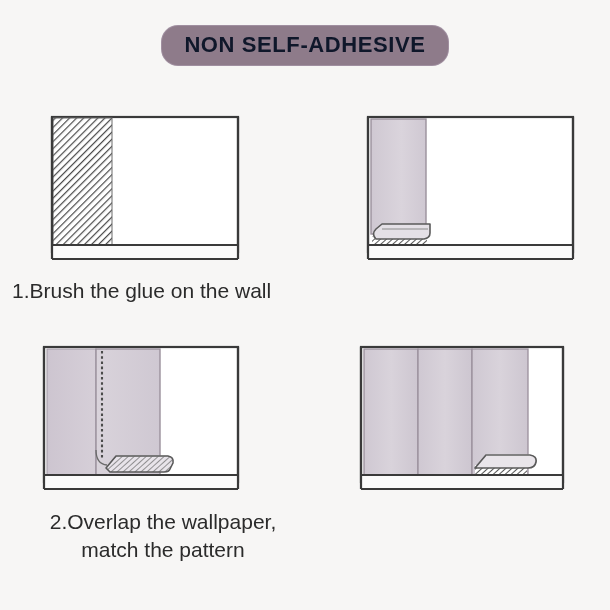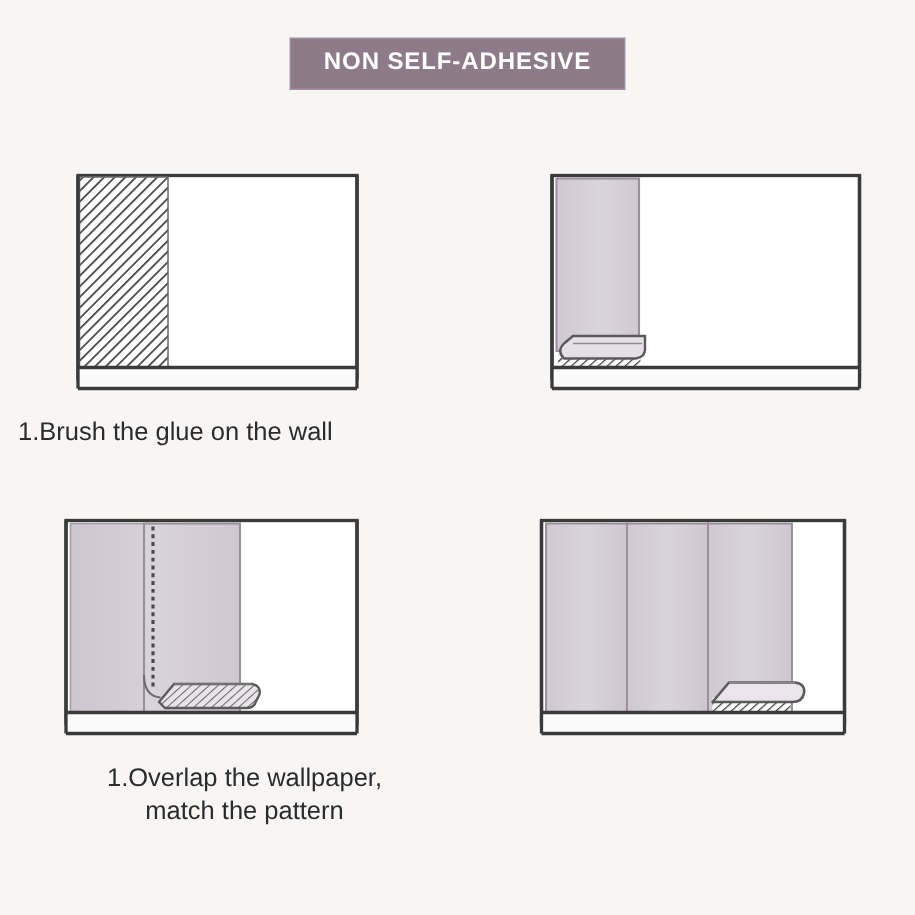--- a/index.html
+++ b/index.html
@@ -24,38 +24,39 @@
   .banner-wrap {
     position: absolute;
     left: 0;
     top: 26px;
     width: 610px;
     text-align: center;
   }
   .banner {
     display: inline-block;
     background: #8e7b8a;
-    color: #ffffff;
-    font-size: 16px;
+    color: #0f172a;
+    font-size: 22px;
     font-weight: bold;
     letter-spacing: 0.6px;
     padding: 8px 22px 9px 22px;
     line-height: 1;
     box-shadow: 0 0 0 1px #a08fa0;
+    border-radius: 16px;
   }
 
   
   .step {
     position: absolute;
   }
   .figure {
     position: relative;
   }
   .caption {
-    font-size: 17px;
+    font-size: 21px;
     color: #2b2b2b;
     line-height: 1.32;
     white-space: pre-line;
   }
   .caption.left  { text-align: left; }
   .caption.center{ text-align: center; }
 
   .cap-band {
     background: #fdfdfd;
     display: inline-block;
@@ -173,21 +174,21 @@
         <path d="M 98 130 l 10 -12 l 52 0 q 6 1 5 7 l -3 6 q -1 3 -6 3 l -54 0 z" fill="url(#hatch3)" stroke="#5a5a5a" stroke-width="1.6" stroke-linejoin="round"></path>
         <path d="M 108 118 l 52 0" fill="none" stroke="#7a7a7a" stroke-width="1"></path>
 
         <rect x="36" y="137" width="194" height="14" fill="#fbfbfb"></rect>
         <line x1="36" y1="137" x2="230" y2="137" stroke="#3a3a3a" stroke-width="2.2"></line>
         <line x1="36" y1="151" x2="230" y2="151" stroke="#3a3a3a" stroke-width="2.2"></line>
         <line x1="36" y1="9" x2="36" y2="151" stroke="#3a3a3a" stroke-width="2.2"></line>
         <line x1="230" y1="9" x2="230" y2="151" stroke="#3a3a3a" stroke-width="2.2"></line>
       </svg>
     </div>
-    <div class="caption center">1.Overlap the wallpaper,
+    <div class="caption center">2.Overlap the wallpaper,
 match the pattern</div>
   </div>
 
   <div class="step" id="step-4">
     <div class="figure">
       <svg width="240" height="160" viewBox="0 0 240 160">
         <defs>
           <pattern id="hatch4" width="4" height="4" patternTransform="rotate(48)" patternUnits="userSpaceOnUse">
             <rect width="4" height="4" fill="#ffffff"></rect>
             <line x1="0" y1="0" x2="0" y2="4" stroke="#3a3a3a" stroke-width="1.7"></line>

